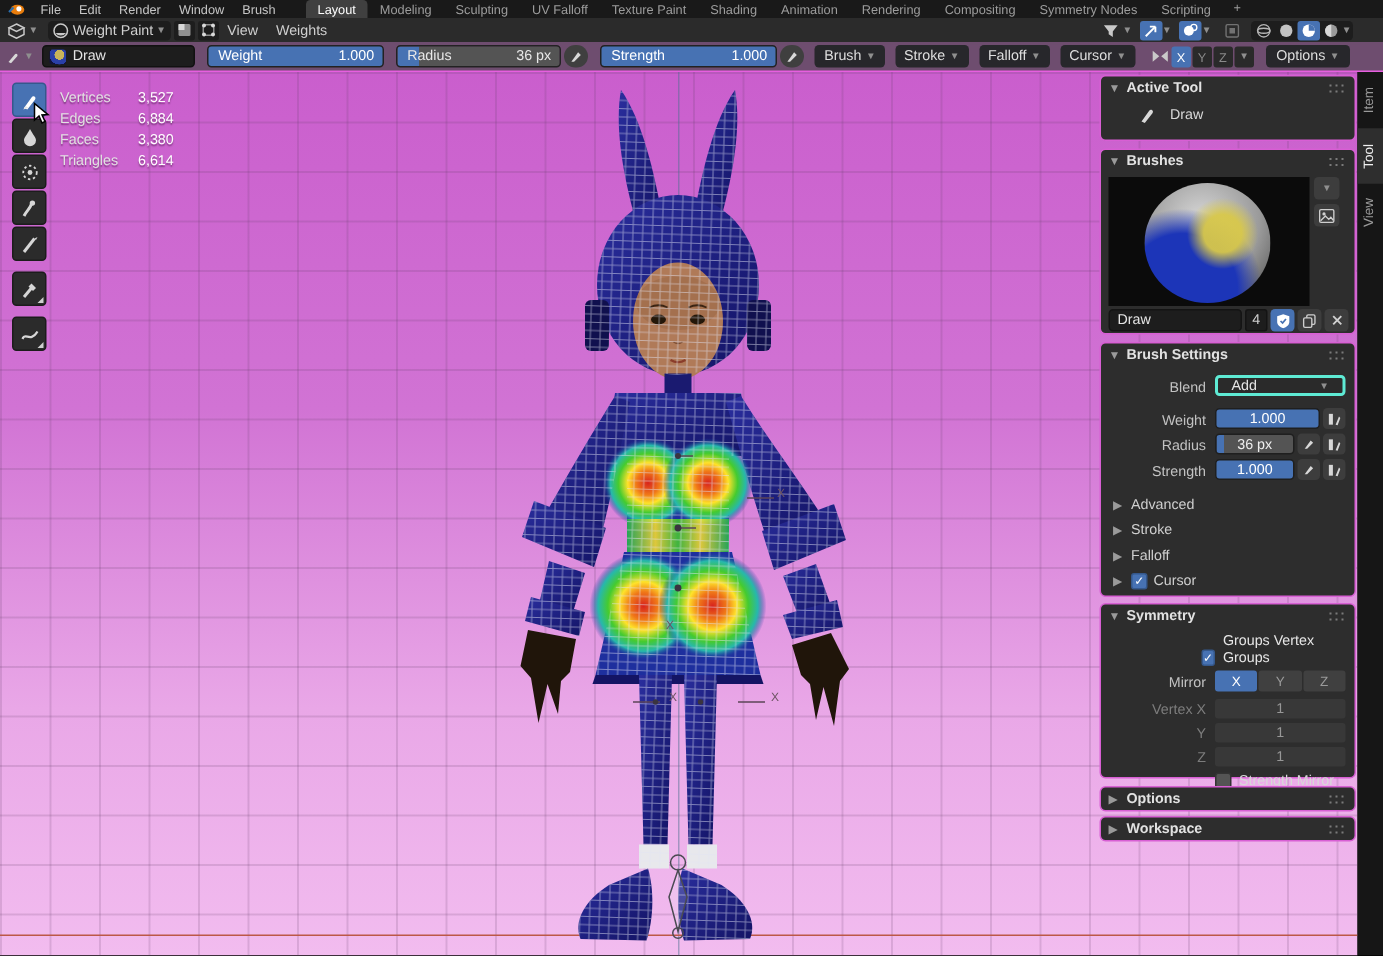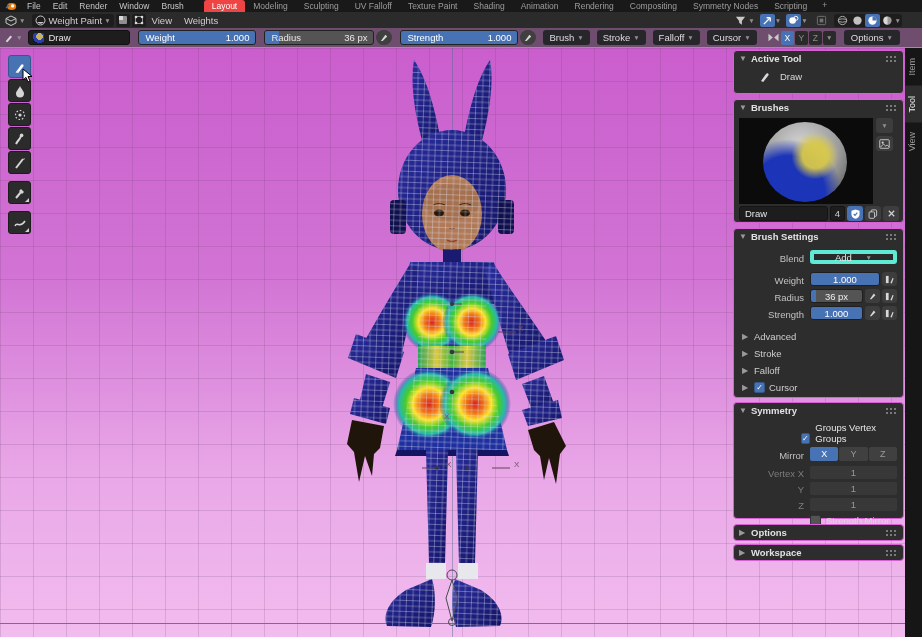--- a/index.html
+++ b/index.html
@@ -10,21 +10,21 @@
   }
   
   .topbar {
     position:absolute; left:0; top:0; width:922px; height:12px;
     background:#191919; display:flex; align-items:center; font-size:8.5px; color:#c6c6c6;
   }
   .logo { width:14px; height:10px; margin:0 3px 0 4px; display:flex; align-items:center; justify-content:center; }
   .menu-item { padding:0 6px; line-height:12px; }
   .ws-tabs { display:flex; margin-left:14px; }
   .ws-tab { padding:0 8px; line-height:12px; color:#9d9d9d; white-space:nowrap; }
-  .ws-tab.active { background:#ef4444; color:#fff; border-radius:3px 3px 0 0; }
+  .ws-tab.active { background:#404040; color:#fff; border-radius:3px 3px 0 0; }
   .ws-add { padding:0 7px; color:#9d9d9d; }
   
   .vp-header {
     position:absolute; left:0; top:12px; width:922px; height:16px;
     background:#2b2b2b; display:flex; align-items:center; font-size:9.5px; color:#cfcfcf;
   }
   .hdr-btn { display:flex; align-items:center; gap:2px; padding:1px 3px; background:#1d1d1d; border-radius:3px; margin-left:4px; height:13px; }
   .hdr-flat { display:flex; align-items:center; gap:2px; padding:1px 3px; margin-left:2px; height:13px; }
   .chev { font-size:6.5px; color:#8f8f8f; }
   .hdr-menu { padding:0 6px; }
@@ -88,22 +88,22 @@
   
   .panel { position:absolute; left:733px; width:171px; background:#2d2d2d;
     border:1.5px solid #d85fd4; border-radius:4px; font-size:9.5px; color:#d8d8d8; }
   .p-head { display:flex; align-items:center; height:15px; padding:0 5px; gap:4px; }
   .p-title { font-weight:bold; color:#e2e2e2; }
   .dots { margin-left:auto; width:13px; height:7px;
     background-image:radial-gradient(circle, #7a7a7a 0.8px, transparent 1px); background-size:4px 4px; }
   .arrow { color:#9a9a9a; font-size:8px; width:8px; }
   .row { display:flex; align-items:flex-end; margin:3px 6px 3px 0; }
   .row .lbl { width:76px; text-align:right; padding-right:6px; color:#c2c2c2; }
-  .fld { flex:1; height:14px; background:#2a2a2a; border:4px solid #5eead4; border-radius:3px;
-    display:flex; align-items:center; padding:0 21px; color:#e6e6e6; }
+  .fld { flex:1; height:14px; background:#2a2a2a; border:2px solid #5eead4; border-radius:3px;
+    display:flex; align-items:center; padding:0 9px; color:#e6e6e6; }
   .pslider { flex:1; height:14px; border-radius:3px; border:1px solid #1f1f1f;
     display:flex; align-items:center; justify-content:center; color:#fff; }
   .pslider.blue { background:#4772b3; }
   .pslider.gray { background:linear-gradient(90deg,#4772b3 0 10%, #545454 10%); color:#eee; }
   .sq-btn { width:15px; height:14px; background:#3d3d3d; border-radius:3px; margin-left:2px;
     display:flex; align-items:center; justify-content:center; font-size:8px; color:#ddd; }
   .collapse { display:flex; align-items:center; gap:4px; padding:3px 8px; color:#cfcfcf; }
   .cb { width:11px; height:11px; border-radius:2px; background:#545454; border:1px solid #333;
     display:flex; align-items:center; justify-content:center; font-size:8px; color:#fff; }
   .cb.on { background:#4772b3; border-color:#35588c; }
@@ -497,20 +497,30 @@
       <div class="tool-btn gap corner">
         <svg width="14" height="14" viewBox="0 0 14 14">
             <path d="M2,10 C4,5 7,13 12,5" stroke="#d6d6d6" stroke-width="1.5" fill="none"></path>
           </svg>
       </div>
       <svg class="cursor-arrow" width="13" height="15" viewBox="0 0 13 15">
         <path d="M1,1 L1,12 L4,9.4 L6,14 L8,13 L6,8.6 L10,8.4 Z" fill="#fff" stroke="#000" stroke-width="1"></path>
       </svg>
     </div>
 
+    <div class="stats">
+      <span>Vertices</span>
+        <span class="val">3,527</span>
+      <span>Edges</span>
+        <span class="val">6,884</span>
+      <span>Faces</span>
+        <span class="val">3,380</span>
+      <span>Triangles</span>
+        <span class="val">6,614</span>
+    </div>
   </div>
 
   <div class="panel" style="top:50px; height:44px;">
     <div class="p-head">
       <span class="arrow">▼</span>
       <span class="p-title">Active Tool</span>
       <div class="dots"></div>
     </div>
     <div style="display:flex; align-items:center; gap:8px; padding:3px 0 0 24px;">
       <svg width="14" height="14" viewBox="0 0 14 14">

